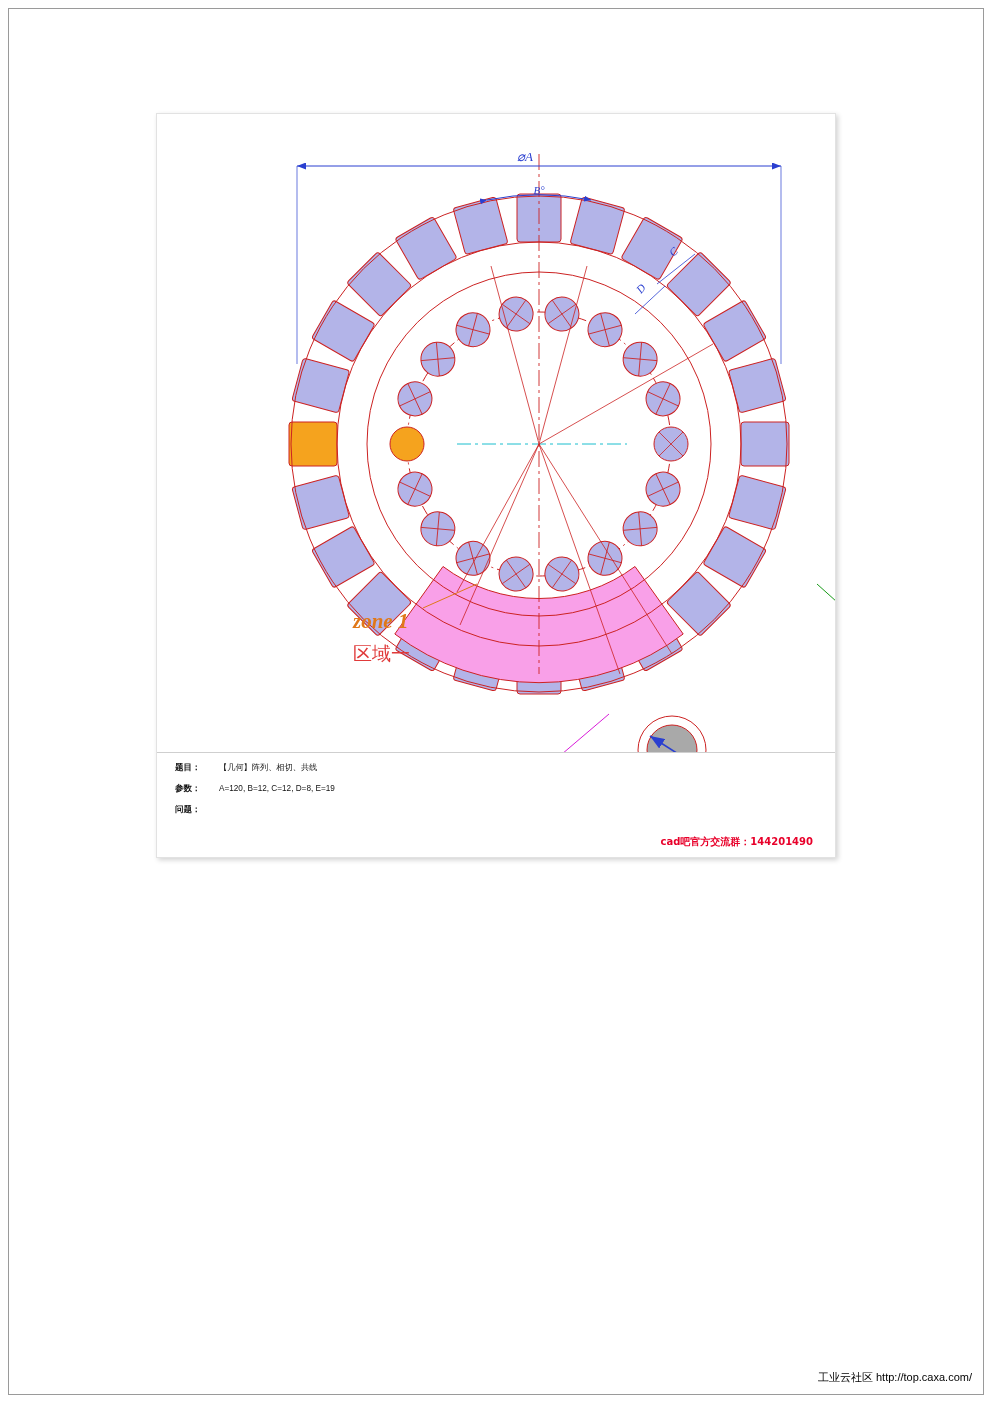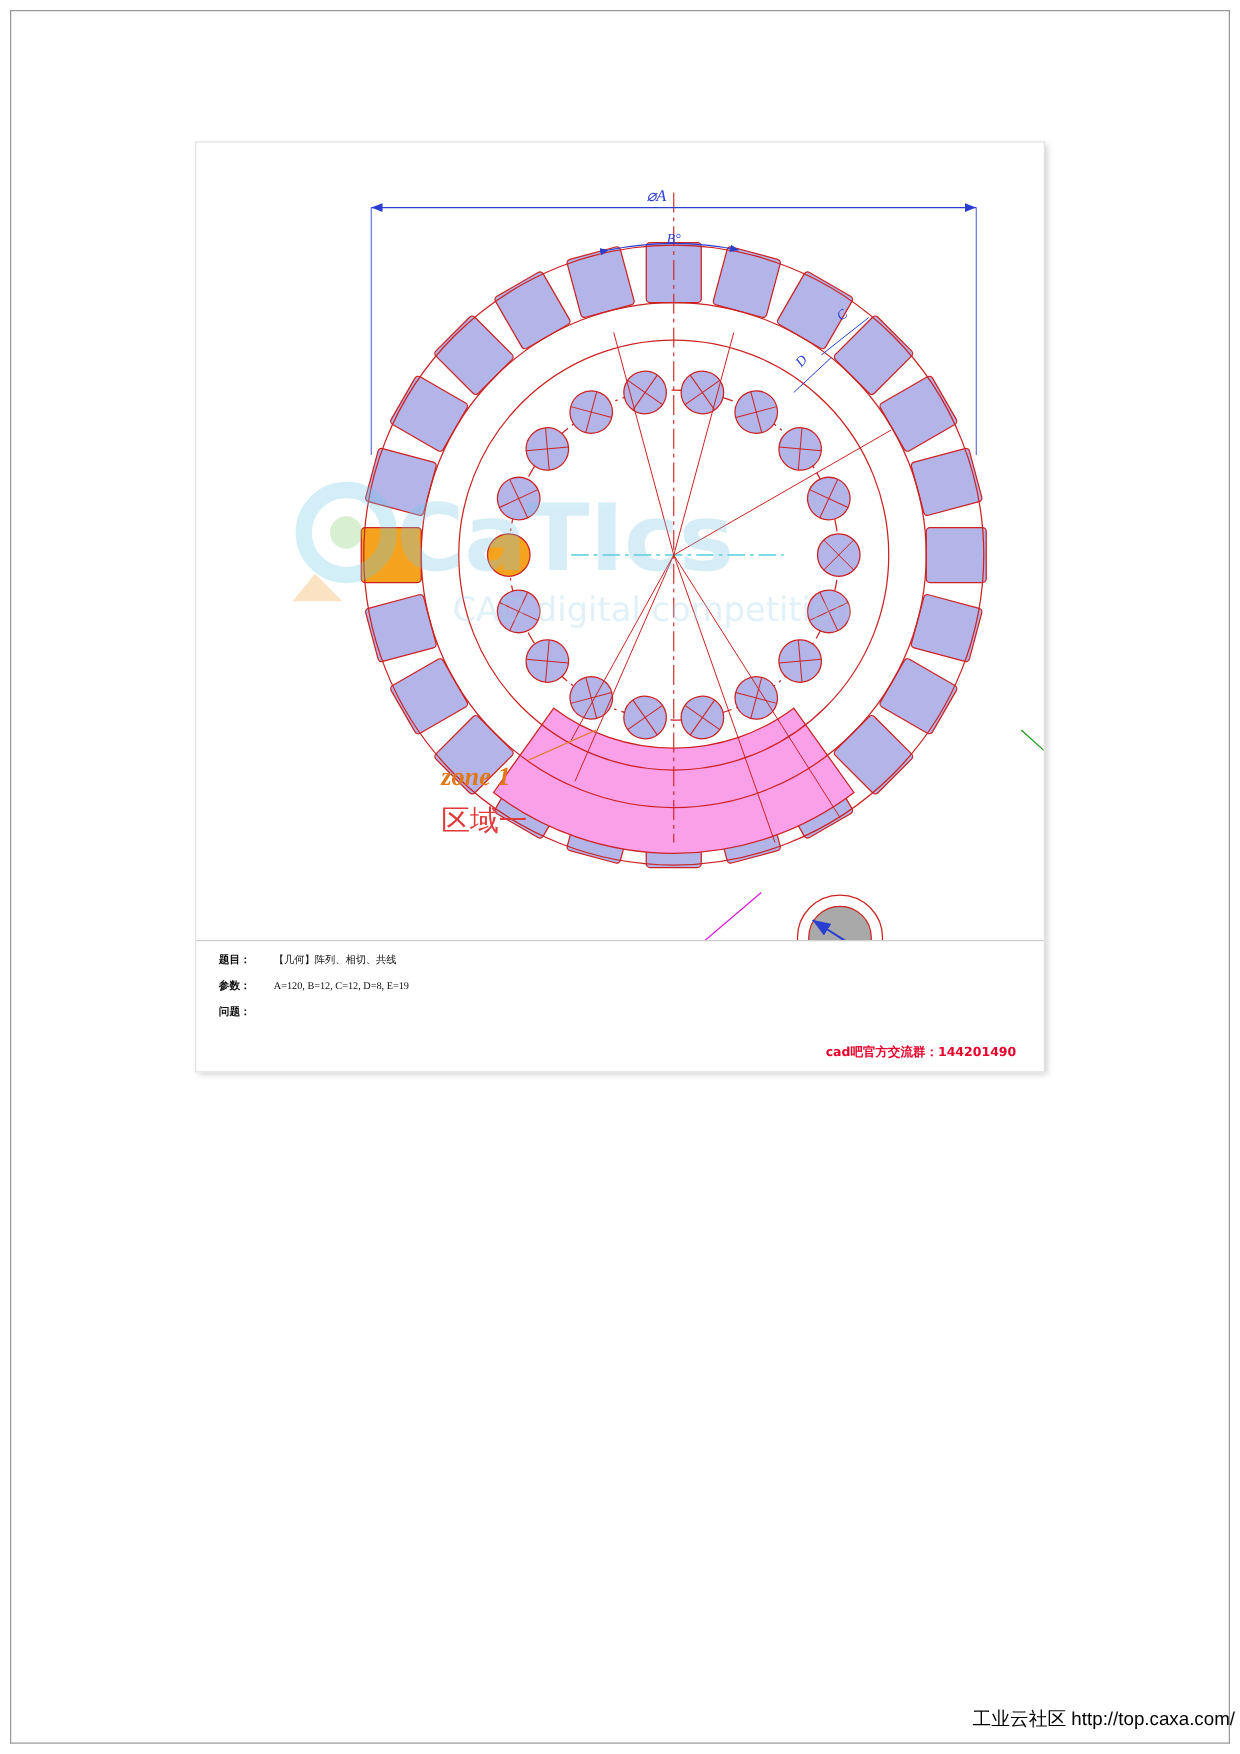--- a/index.html
+++ b/index.html
@@ -34,54 +34,43 @@
   }
   svg{display:block;}
   .info-block{
     position:absolute;left:0;top:648px;width:678px;height:95px;
     font-size:8.5px;color:#111;
   }
   .info-row{display:flex;margin:0 0 9px 0;padding-left:18px;}
   .info-label{
     width:44px;font-weight:bold;font-size:8.5px;flex:none;
   }
-  .info-value{font-size:8.2px;line-height:1.45;font-family:Liberation Serif, serif;}
+  .info-value{font-size:8.2px;line-height:1.45;}
   .q-line{white-space:nowrap;}
   .promo{
     position:absolute;right:22px;bottom:8px;
     color:#e8002a;font-weight:bold;font-size:10px;
     font-family:"DejaVu Sans", sans-serif;
   }
   .footer{
-    position:absolute;right:4px;bottom:18px;
-    font-size:15px;color:#000;
+    position:absolute;right:20px;bottom:18px;
+    font-size:11px;color:#000;
   }
   .zone1-en{position:absolute;left:196px;top:495px;color:#e07818;font-weight:bold;font-size:21px;font-family:"Liberation Serif",serif;font-style:italic;}
-  .zone1-cn{position:absolute;left:196px;top:527px;color:#e03a3a;font-size:23px;font-family:"DejaVu Sans",sans-serif;}
+  .zone1-cn{position:absolute;left:196px;top:527px;color:#e03a3a;font-size:19px;font-family:"DejaVu Sans",sans-serif;}
 </style>
 </head>
 <body>
 
 <div class="page-border"></div>
 
 <div class="doc-card">
 
   <div class="drawing-area">
 
-    <div class="watermark">
-      <svg width="678" height="180" viewBox="0 0 678 180">
-        <g opacity="0.30">
-          <circle cx="120" cy="62" r="34" fill="none" stroke="#6ec8e8" stroke-width="13"></circle>
-          <circle cx="120" cy="62" r="13" fill="#7fcf6a"></circle>
-          <path d="M95 95 l-18 22 h40 z" fill="#f2a33c"></path>
-          <text x="160" y="92" font-family="DejaVu Sans, sans-serif" font-size="74" font-weight="bold" fill="#79c7e8">CaTIcs</text>
-          <text x="205" y="133" font-family="DejaVu Sans, sans-serif" font-size="27" fill="#9fd2e8">CAD digital competition</text>
-        </g>
-      </svg>
-    </div>
 
     <svg width="678" height="638" viewBox="0 0 678 638">
       <defs>
         <marker id="arrL" markerWidth="9" markerHeight="7" refX="9" refY="3.5" orient="auto">
           <polygon points="9,3.5 0,0 0,7" fill="#2a3fd0"></polygon>
         </marker>
         <marker id="arrR" markerWidth="9" markerHeight="7" refX="0" refY="3.5" orient="auto">
           <polygon points="0,3.5 9,0 9,7" fill="#2a3fd0"></polygon>
         </marker>
         <marker id="arrSm" markerWidth="7" markerHeight="6" refX="7" refY="3" orient="auto">

